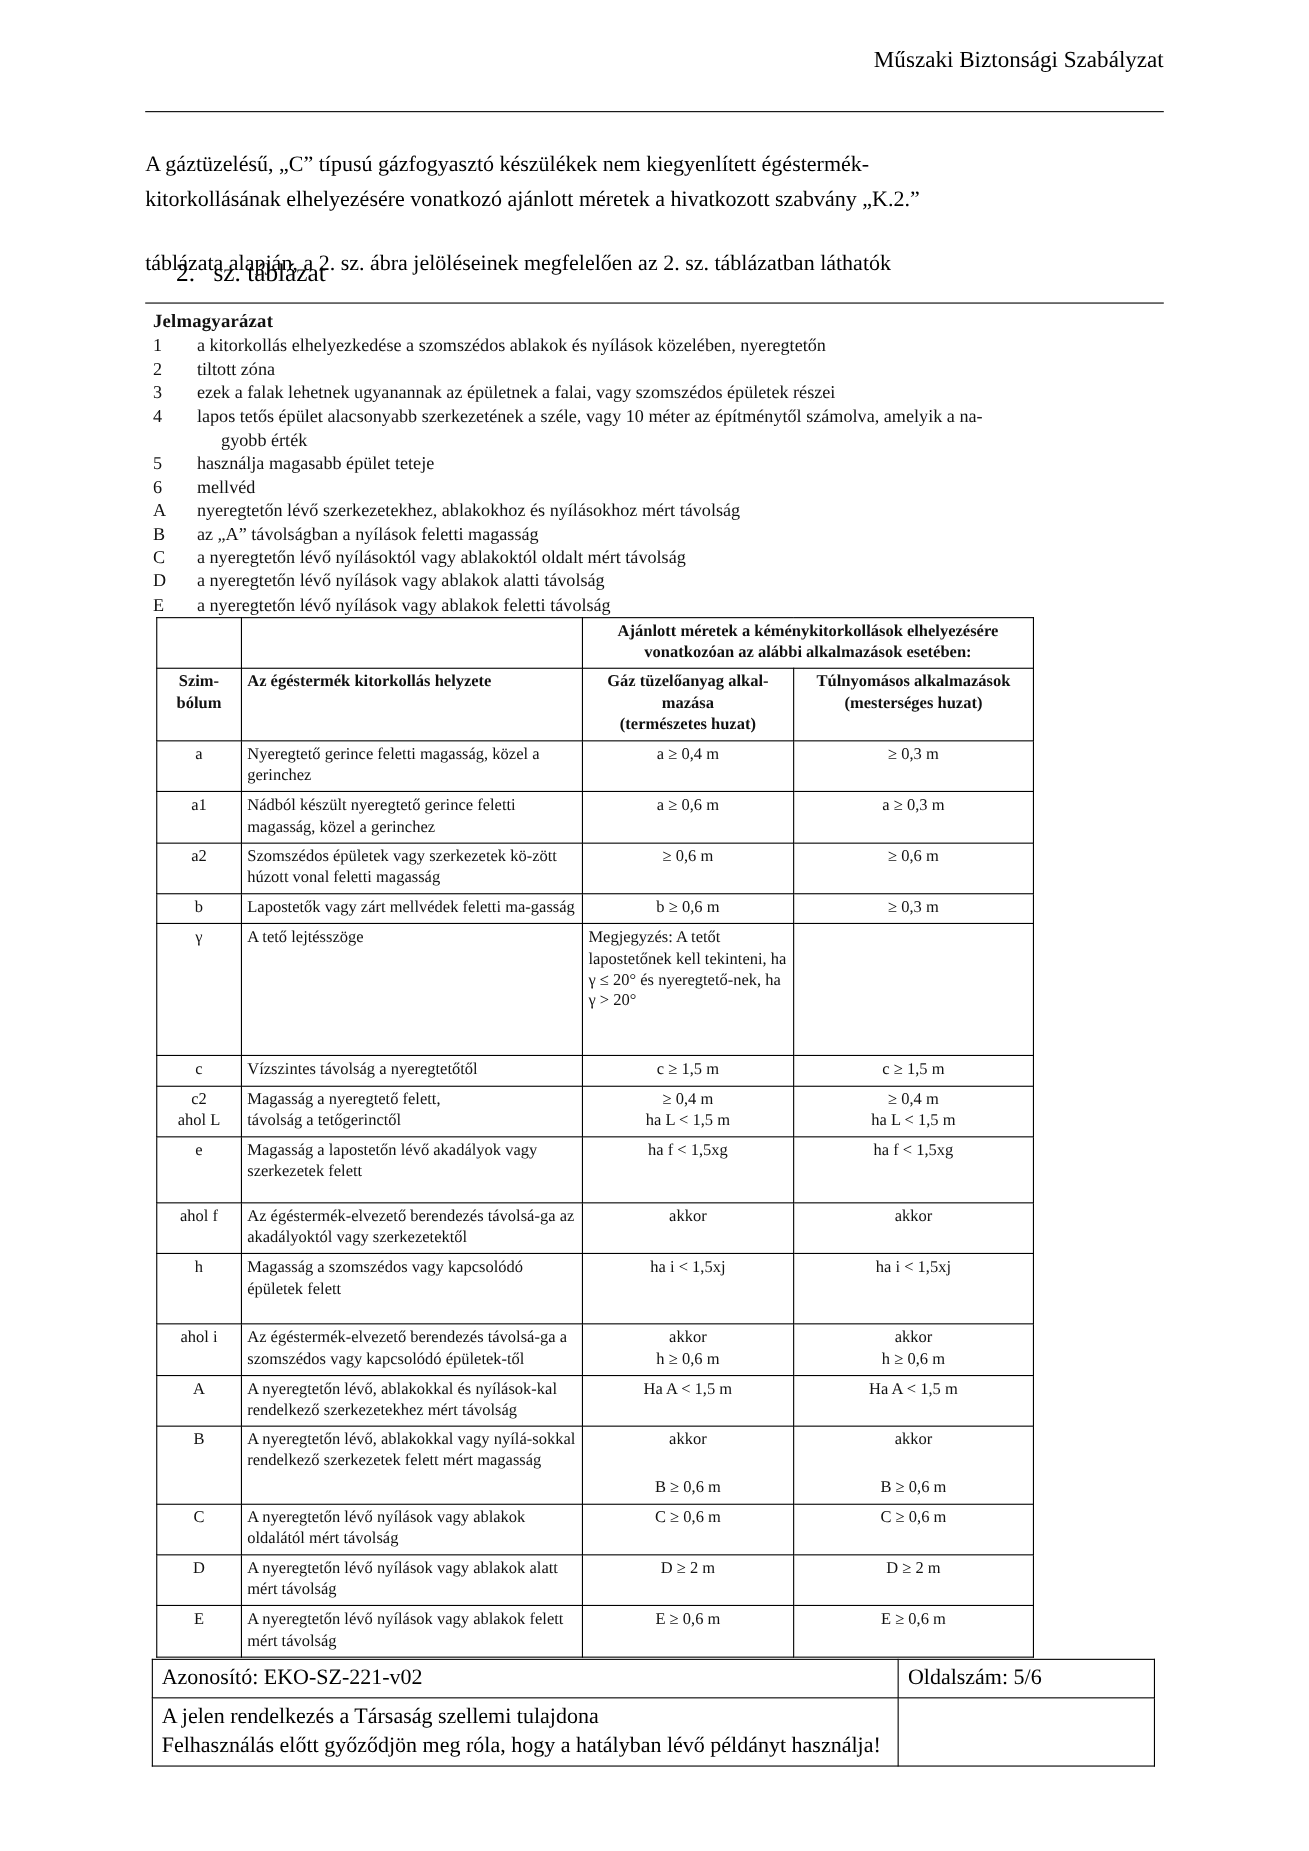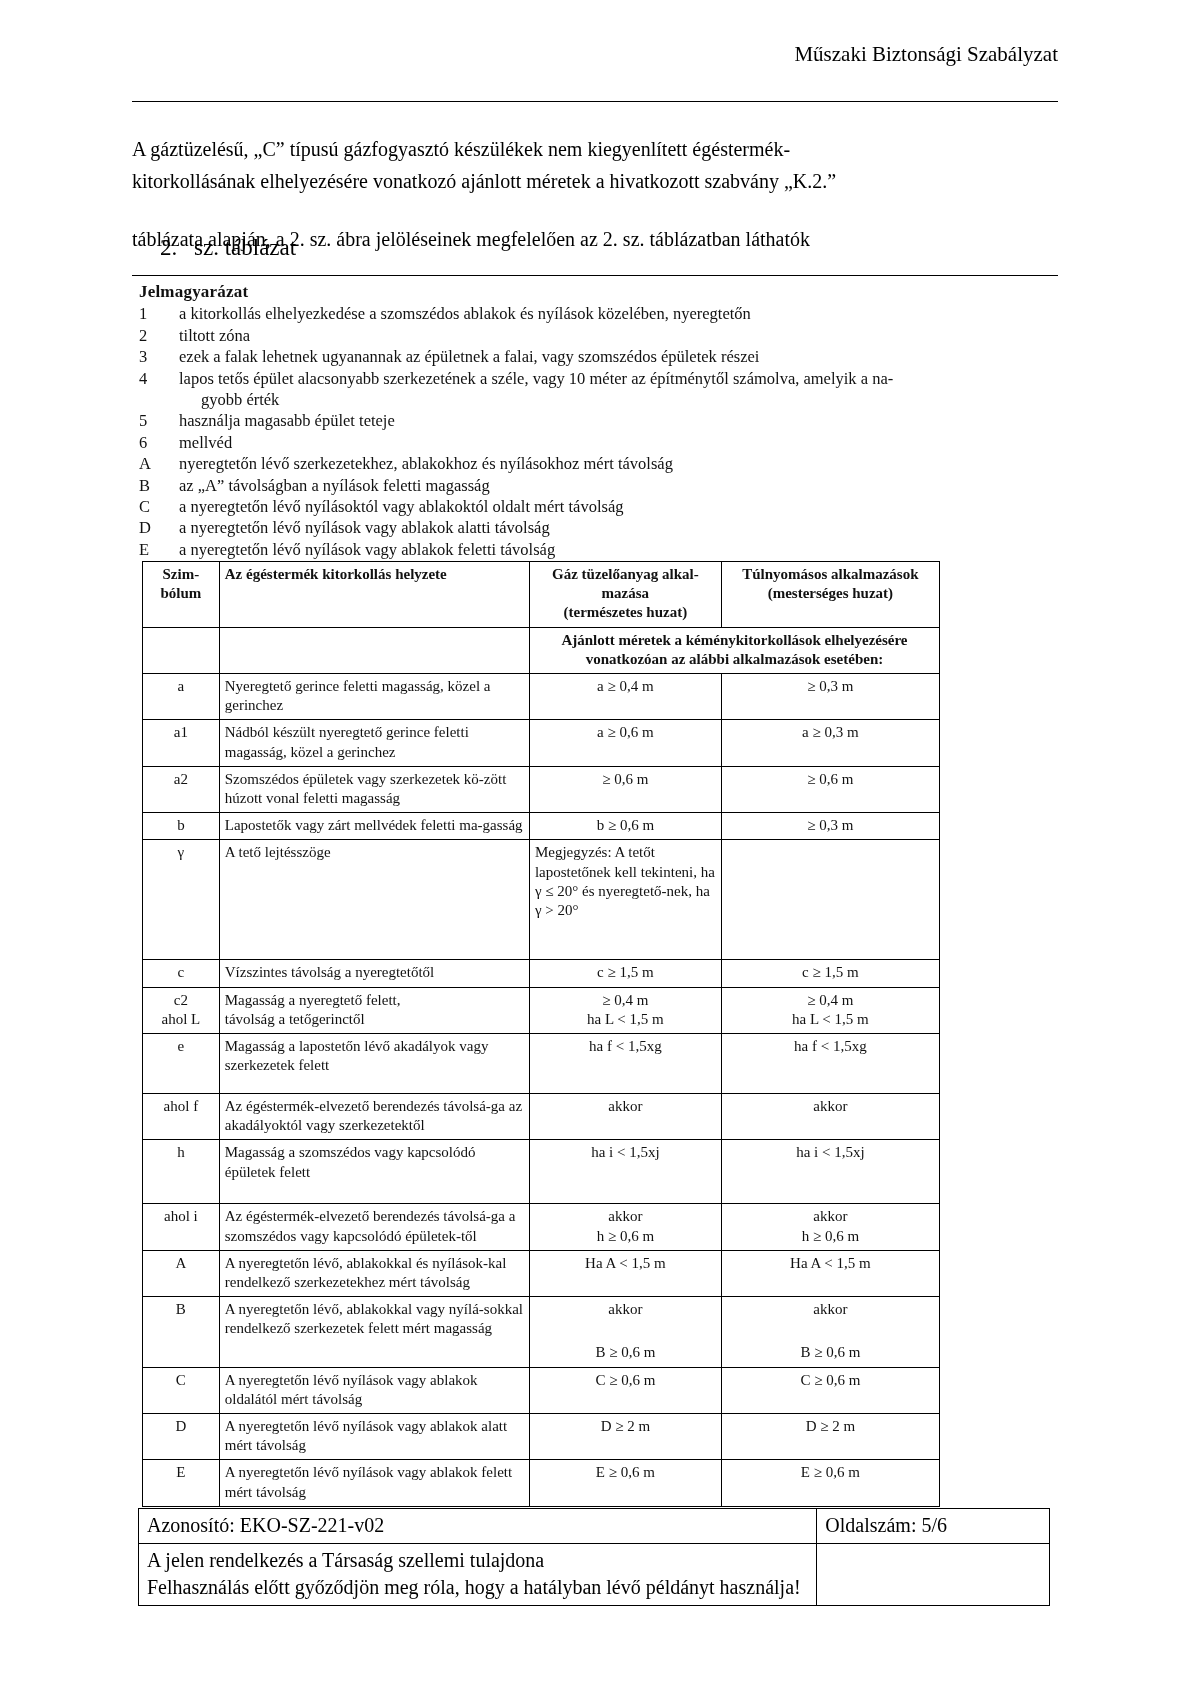--- a/index.html
+++ b/index.html
@@ -233,44 +233,44 @@
       <div class="legend-text">a nyeregtetőn lévő nyílások vagy ablakok alatti távolság</div>
     </div>
     <div class="legend-row">
       <div class="legend-key">E</div>
       <div class="legend-text">a nyeregtetőn lévő nyílások vagy ablakok feletti távolság</div>
     </div>
   </div>
 
   <table class="data-table">
     <thead>
+      <tr>
+        <th class="col-sym"></th>
+        <th class="col-desc"></th>
+        <th class="hdr-span" colspan="2">
+          <div>Ajánlott méretek a kéménykitorkollások elhelyezésére</div>
+          <div>vonatkozóan az alábbi alkalmazások esetében:</div>
+        </th>
+      </tr>
       <tr>
         <th class="col-sym">
           <div>Szim-</div>
           <div>bólum</div>
         </th>
         <th class="col-desc" style="text-align:left;">Az égéstermék kitorkollás helyzete</th>
         <th class="col-gas">
           <div>Gáz tüzelőanyag alkal-</div>
           <div>mazása</div>
           <div>(természetes huzat)</div>
         </th>
         <th class="col-over">
           <div>Túlnyomásos alkalmazások</div>
           <div>(mesterséges huzat)</div>
         </th>
       </tr>
-      <tr>
-        <th class="col-sym"></th>
-        <th class="col-desc"></th>
-        <th class="hdr-span" colspan="2">
-          <div>Ajánlott méretek a kéménykitorkollások elhelyezésére</div>
-          <div>vonatkozóan az alábbi alkalmazások esetében:</div>
-        </th>
-      </tr>
     </thead>
     <tbody>
 
       <tr>
         <td class="c">a</td>
         <td class="l">Nyeregtető gerince feletti magasság, közel a gerinchez</td>
         <td class="c">a ≥ 0,4 m</td>
         <td class="c">≥ 0,3 m</td>
       </tr>
 

